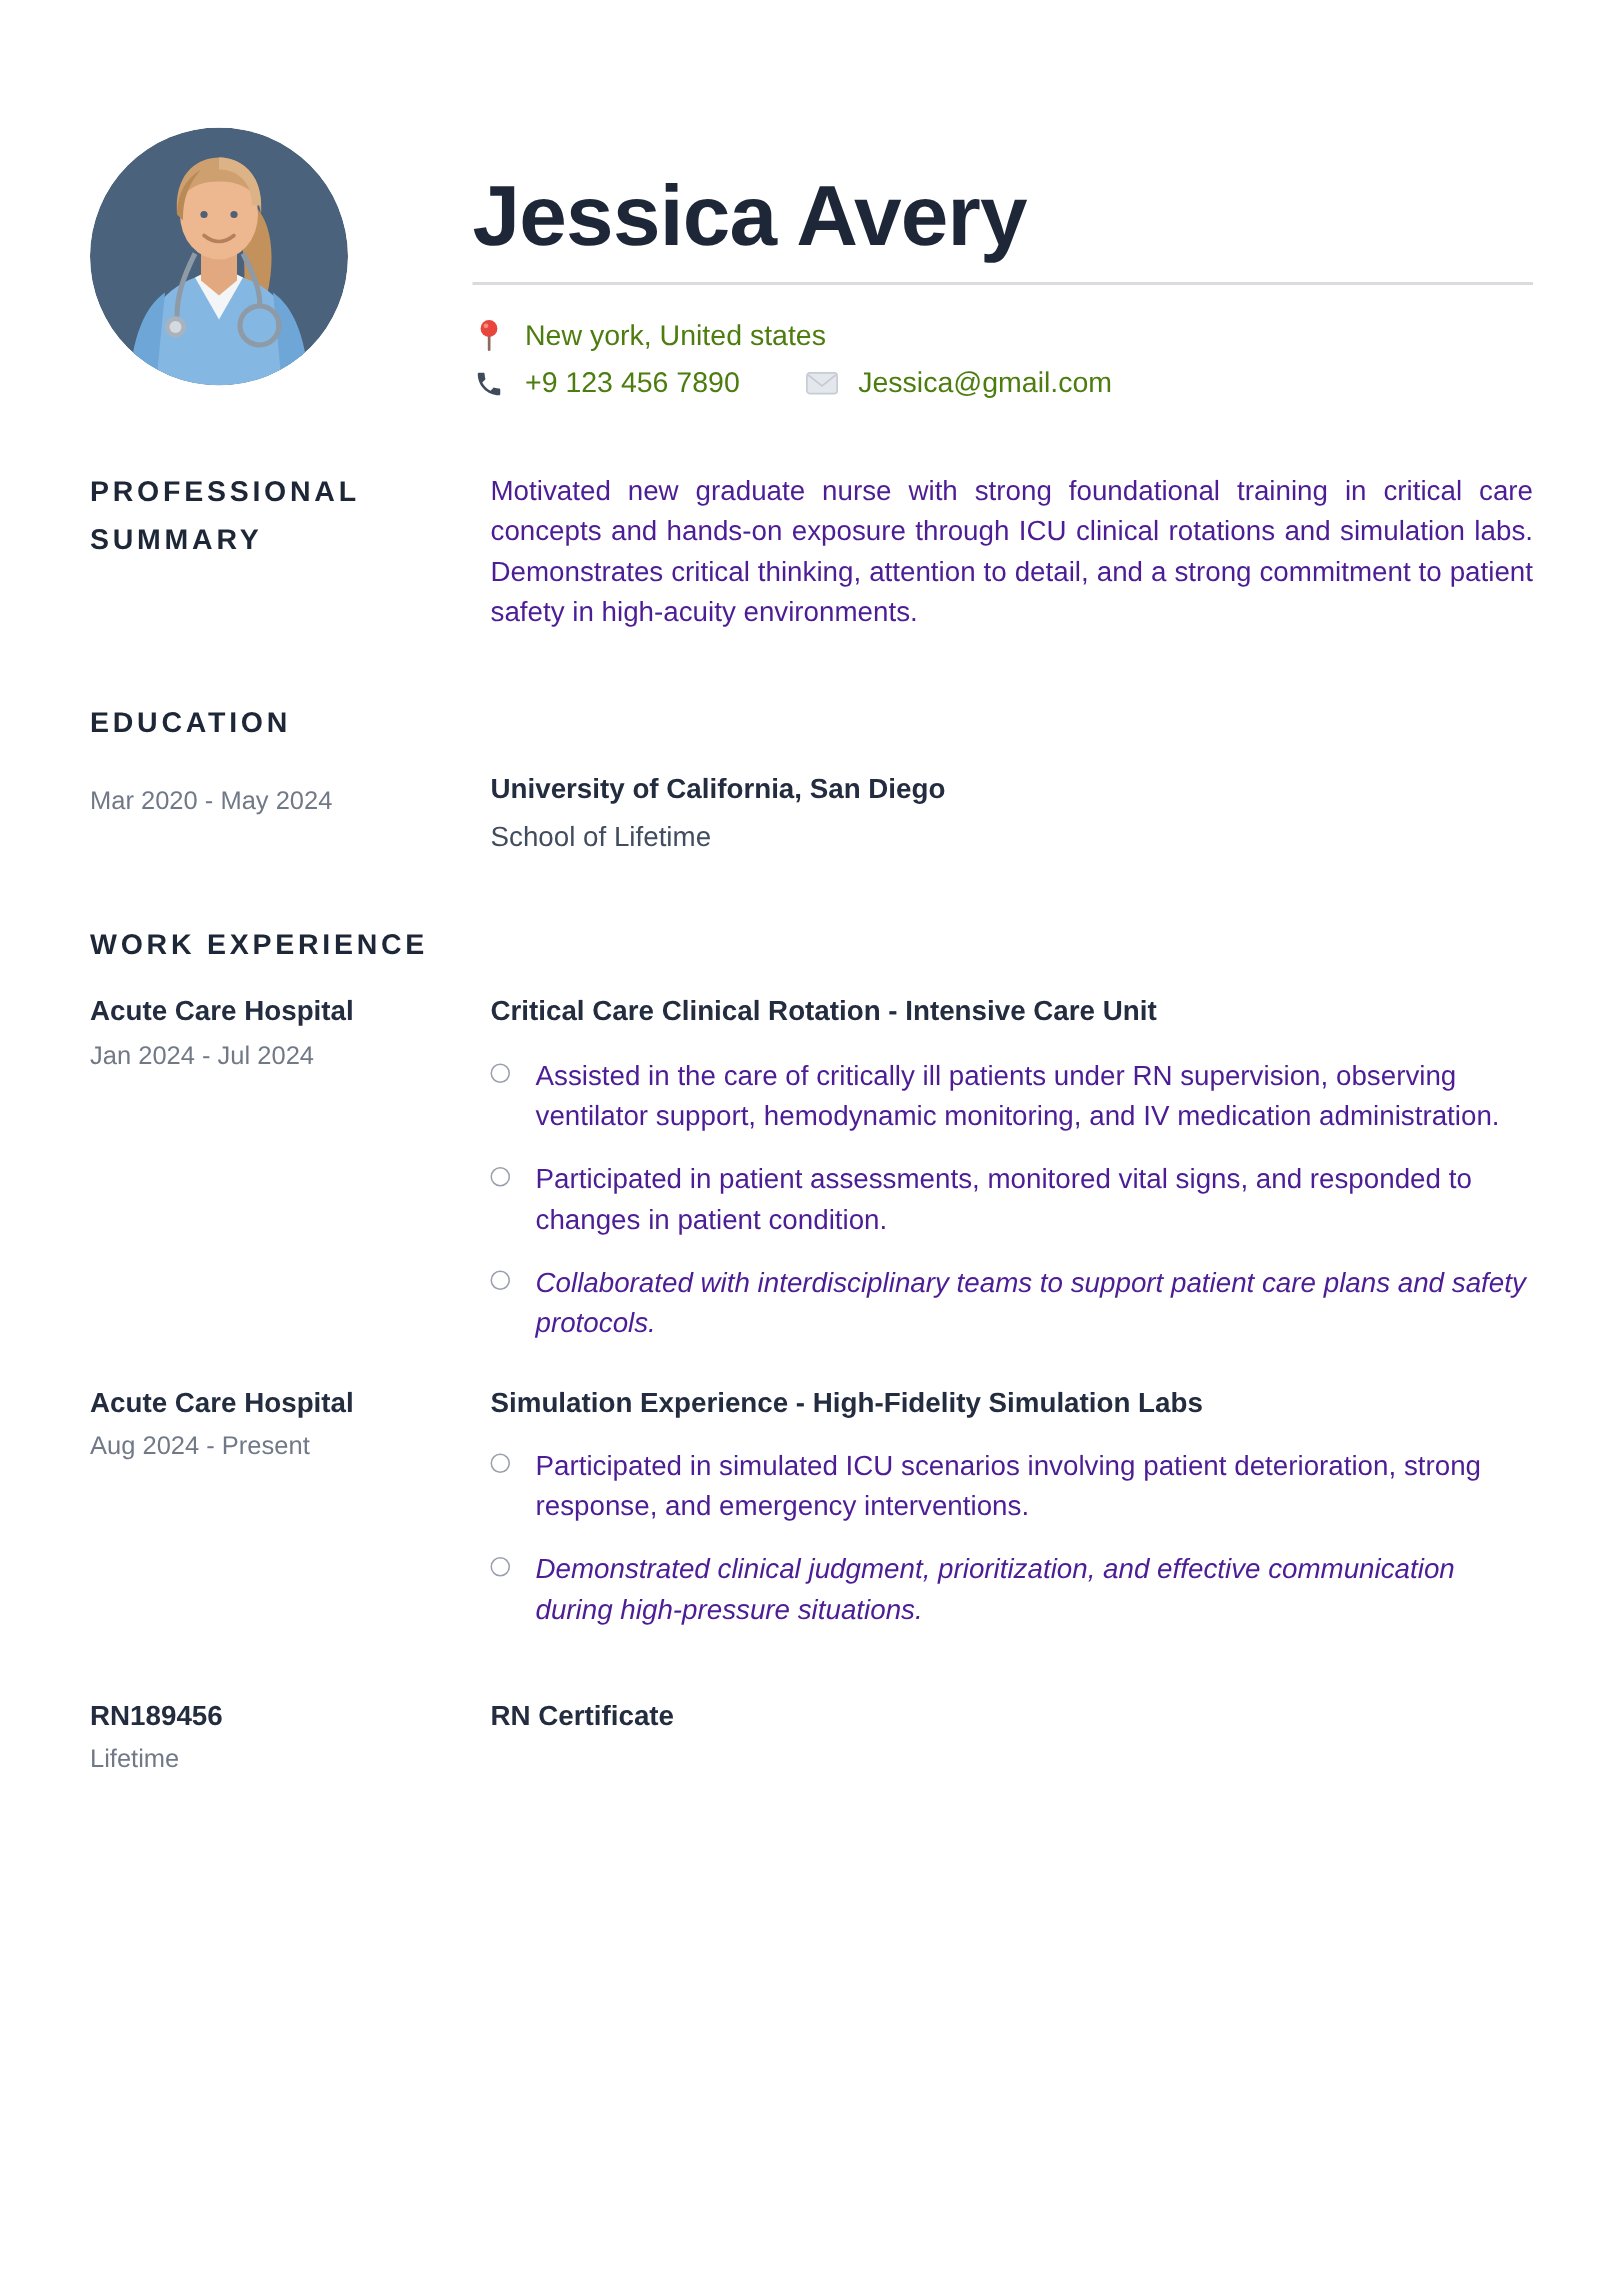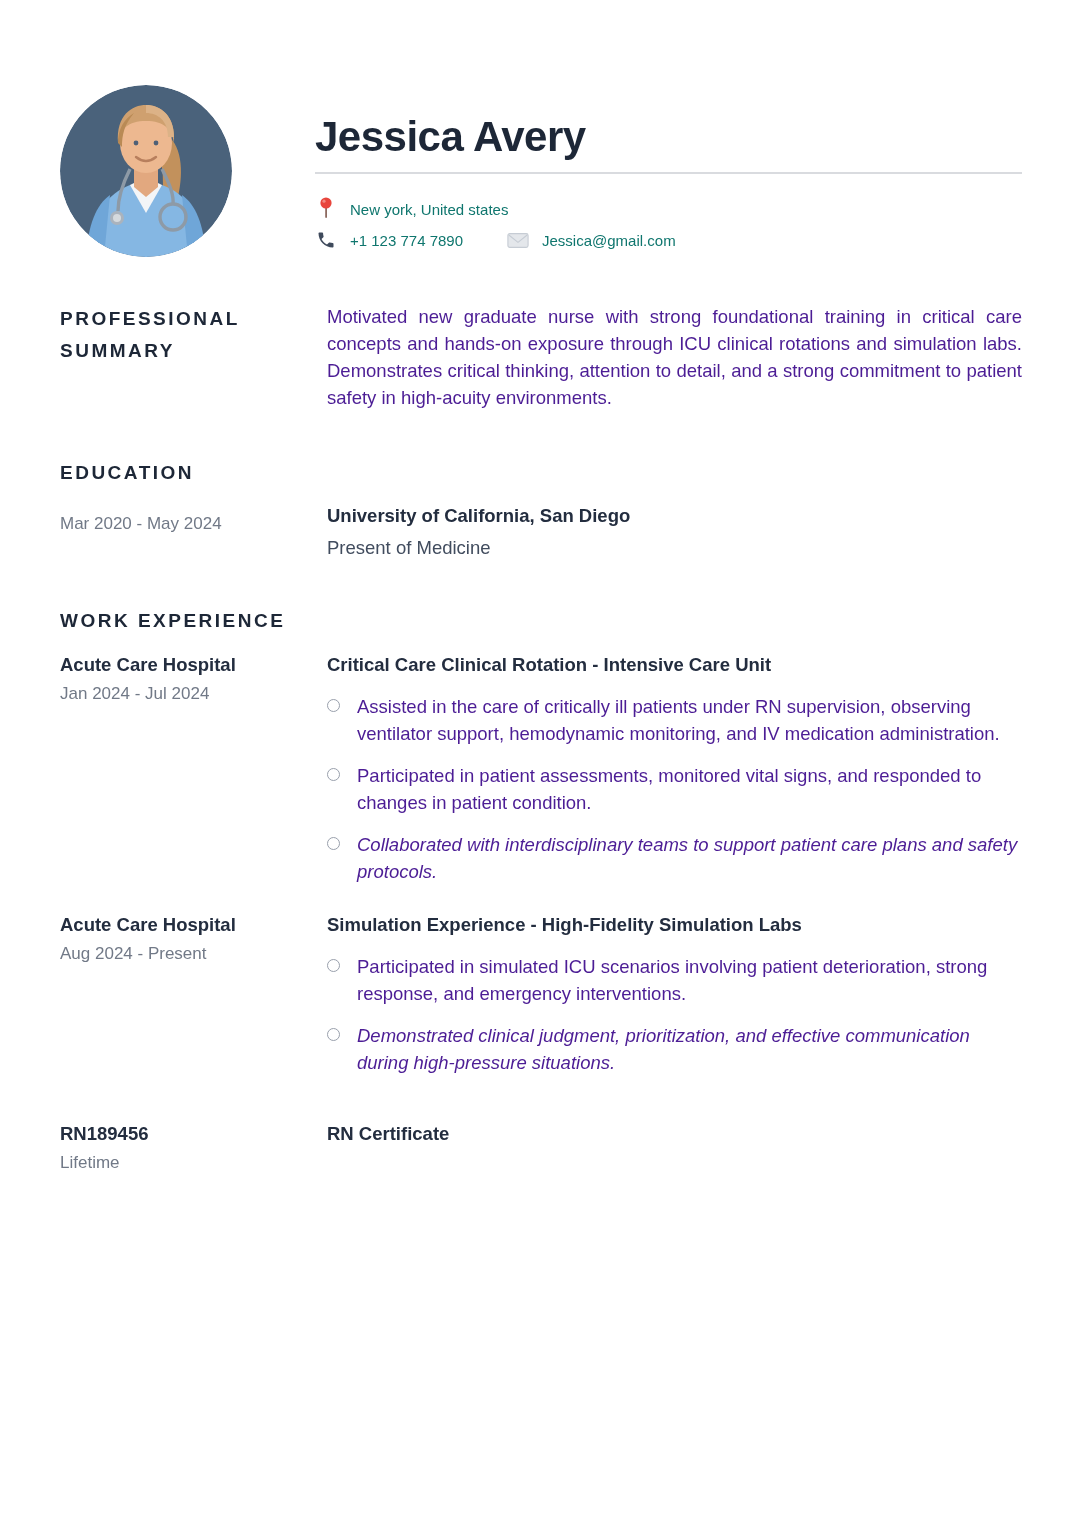--- a/index.html
+++ b/index.html
@@ -14,31 +14,31 @@
   .page { padding: 85px 58px 0 60px; }
 
   
   .header { display: flex; align-items: flex-start; }
   .avatar-wrap {
     width: 172px; height: 172px; border-radius: 50%;
     overflow: hidden; flex: 0 0 172px;
   }
   .header-right { flex: 1; margin-left: 83px; margin-top: 30px; }
   .person-name {
-    font-size: 42px; font-weight: 800; color: #1d2737;
+    font-size: 57px; font-weight: 800; color: #1d2737;
     letter-spacing: -0.5px; line-height: 1.05;
   }
   .name-rule { border: none; border-top: 2px solid #d9dbdf; margin-top: 13px; }
   .contact-block { margin-top: 24px; }
   .contact-row { display: flex; align-items: center; margin-top: 9px; }
   .contact-row:first-child { margin-top: 0; }
   .contact-item { display: flex; align-items: center; }
   .contact-item + .contact-item { margin-left: 44px; }
   .ci-icon { width: 22px; height: 22px; display: inline-flex; align-items: center; justify-content: center; }
-  .ci-text { margin-left: 13px; font-size: 15px; color: #0f766e; }
+  .ci-text { margin-left: 13px; font-size: 19px; color: #4d7c0f; }
 
   
   .section { margin-top: 46px; }
   .section-title {
     font-size: 19px; font-weight: 800; letter-spacing: 2.5px;
     color: #1d2737; line-height: 1.7; max-width: 260px;
   }
   .grid-row { display: grid; grid-template-columns: 267px 1fr; margin-top: 15px; }
   .left-col {}
   .right-col {}
@@ -125,21 +125,21 @@
             <span class="ci-text">New york, United states</span>
           </div>
         </div>
         <div class="contact-row">
           <div class="contact-item">
             <span class="ci-icon">
               <svg width="20" height="20" viewBox="0 0 24 24">
                 <path fill="#3f4a5c" d="M6.62 10.79c1.44 2.83 3.76 5.14 6.59 6.59l2.2-2.21c.27-.27.67-.36 1.02-.24 1.12.37 2.33.57 3.57.57.55 0 1 .45 1 1V20c0 .55-.45 1-1 1-9.39 0-17-7.61-17-17 0-.55.45-1 1-1h3.5c.55 0 1 .45 1 1 0 1.25.2 2.45.57 3.57.11.35.03.74-.25 1.02l-2.2 2.2z"></path>
               </svg>
             </span>
-            <span class="ci-text">+1 123 774 7890</span>
+            <span class="ci-text">+9 123 456 7890</span>
           </div>
           <div class="contact-item">
             <span class="ci-icon">
               <svg width="22" height="17" viewBox="0 0 24 18">
                 <rect x="1" y="1.5" width="22" height="15" rx="2" fill="#e4e7eb" stroke="#c6ccd4" stroke-width="1.2"></rect>
                 <path d="M2 3 L12 11 L22 3" fill="none" stroke="#c6ccd4" stroke-width="1.2"></path>
               </svg>
             </span>
             <span class="ci-text">Jessica@gmail.com</span>
           </div>
@@ -160,21 +160,21 @@
   </div>
 
   <div class="section">
     <div class="section-title">EDUCATION</div>
     <div class="grid-row">
       <div class="left-col">
         <div class="entry-dates" style="margin-top:10px;">Mar 2020 - May 2024</div>
       </div>
       <div class="right-col">
         <div class="entry-role">University of California, San Diego</div>
-        <div class="entry-sub">Present of Medicine</div>
+        <div class="entry-sub">School of Lifetime</div>
       </div>
     </div>
   </div>
 
   <div class="section">
     <div class="section-title">WORK EXPERIENCE</div>
 
     <div class="experience-entry grid-row">
       <div class="left-col">
         <div class="entry-company">Acute Care Hospital</div>

